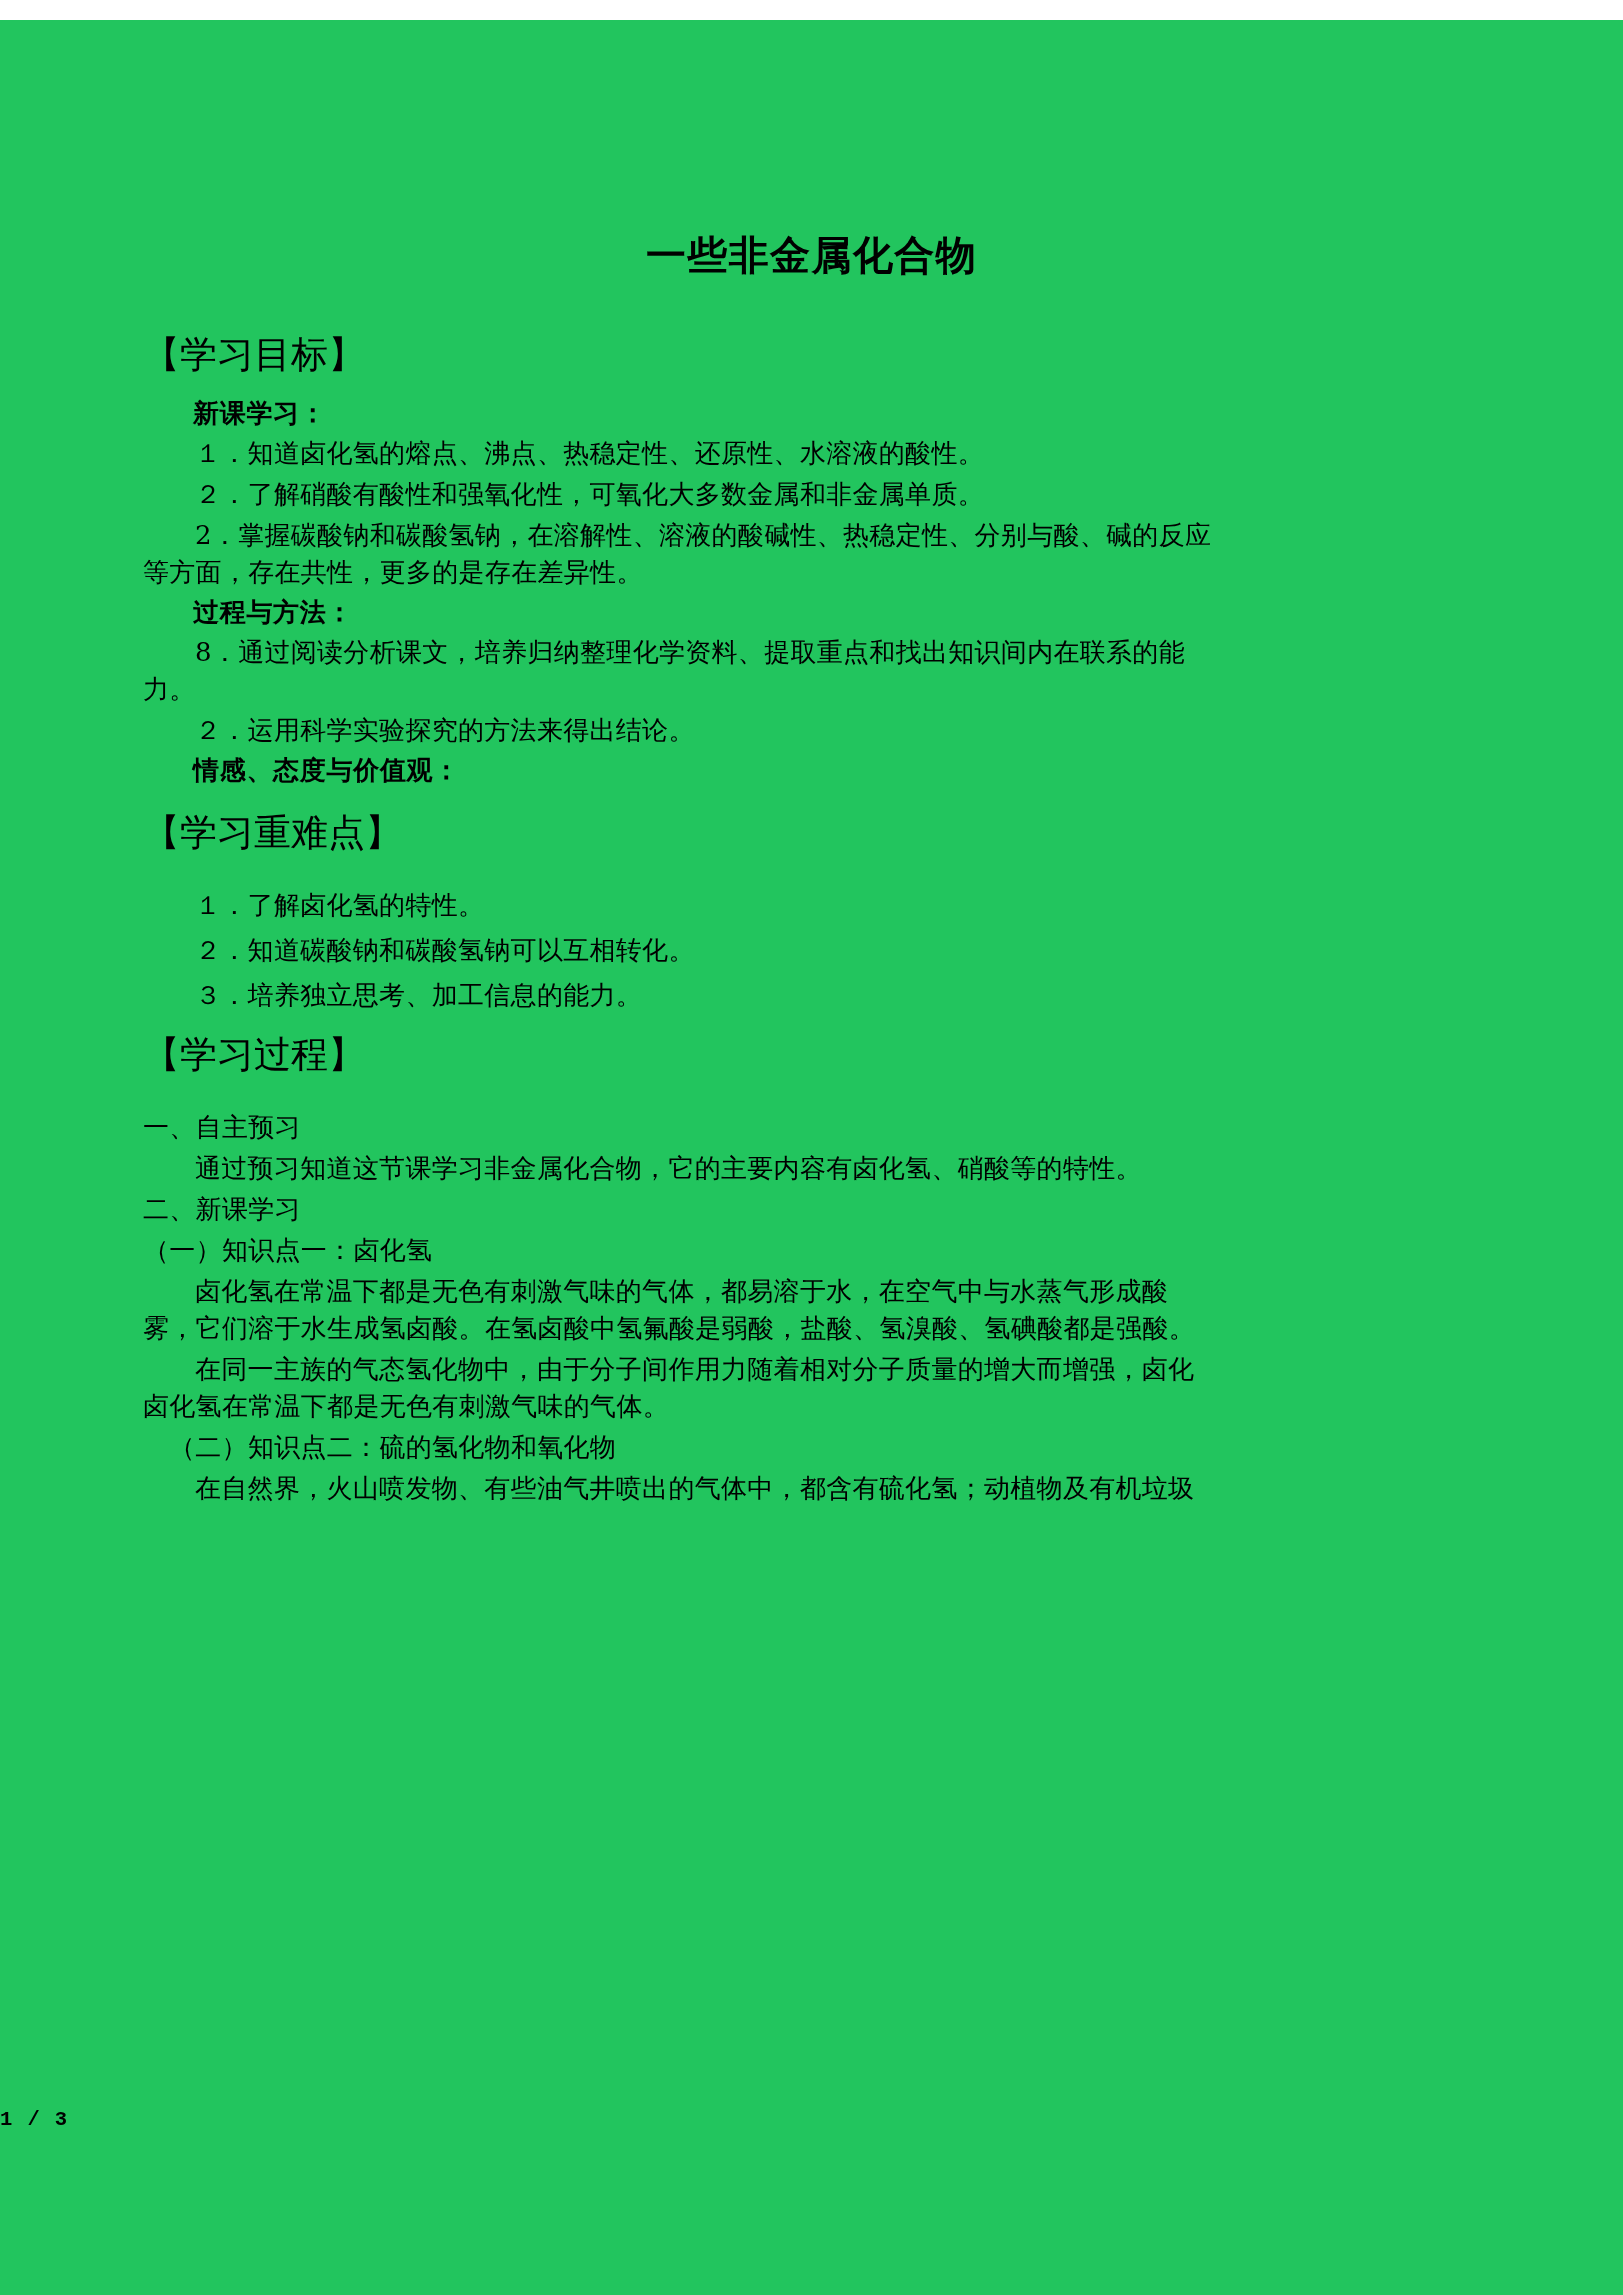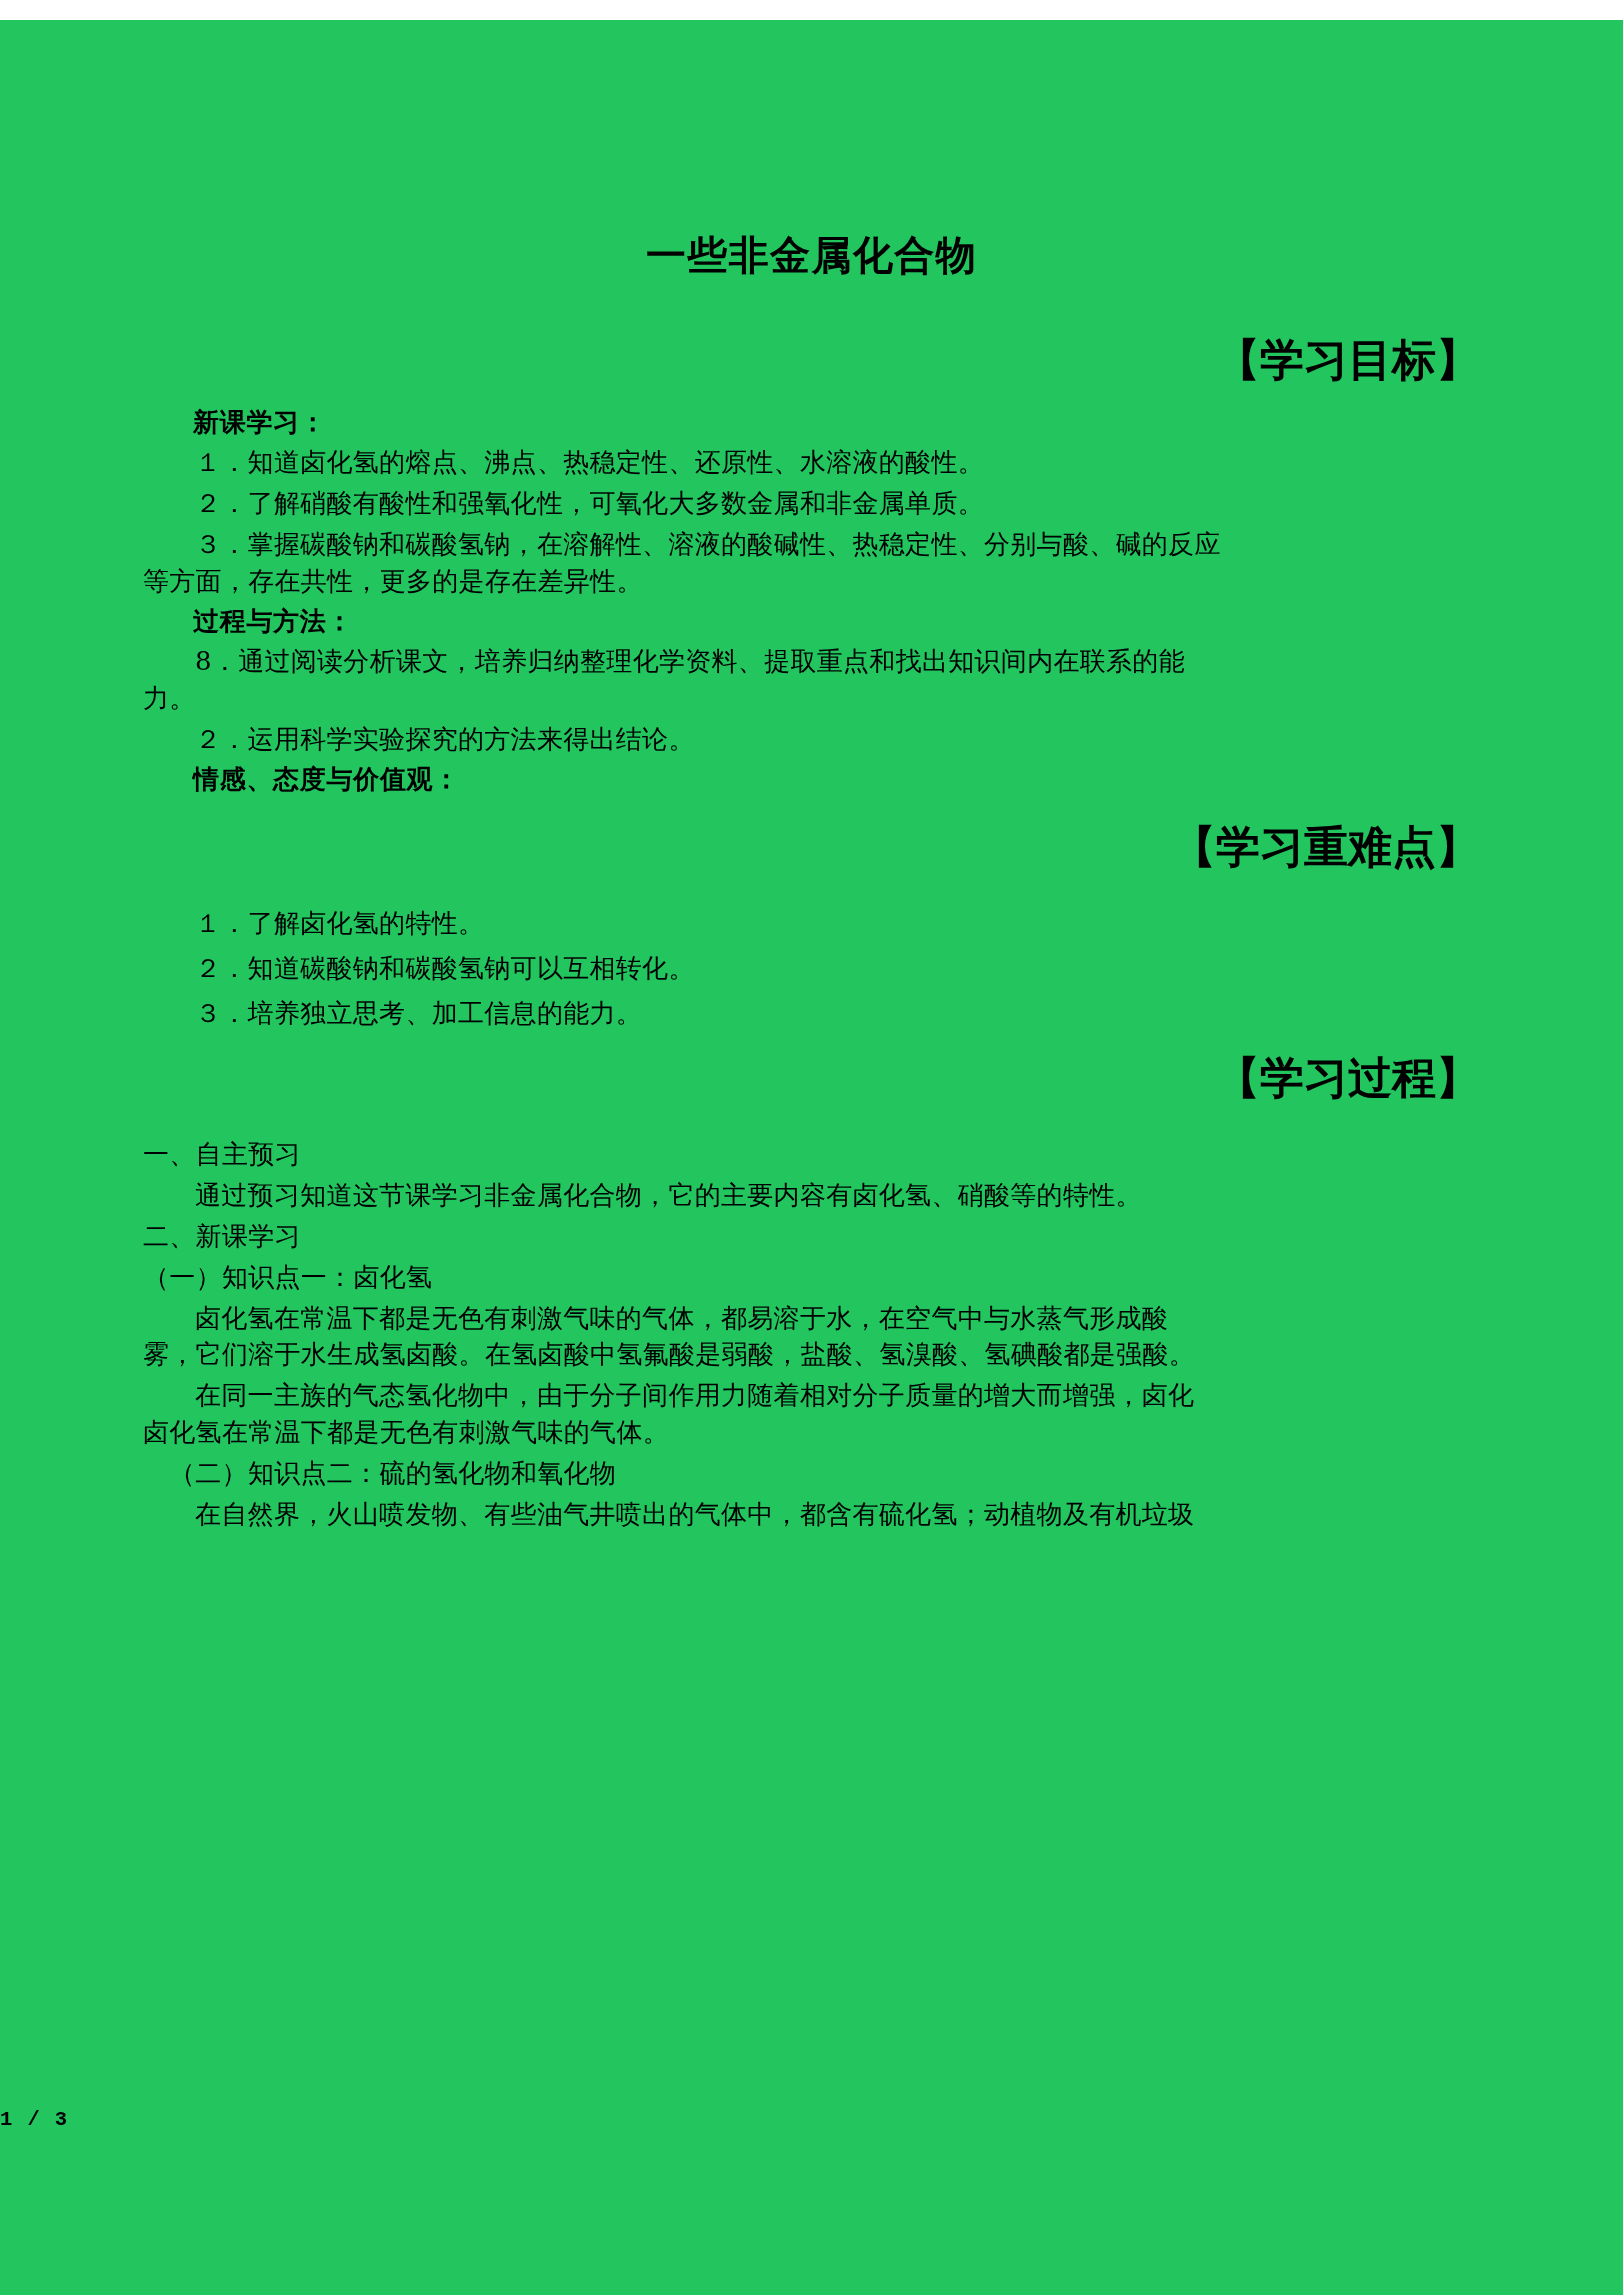--- a/index.html
+++ b/index.html
@@ -34,26 +34,25 @@
     font-size: 40px;
     letter-spacing: 1.4px;
     line-height: 1.2;
     margin: 0;
     padding-top: 195px;
   }
 
   
   .section-heading {
     font-family: "DejaVu Sans", "Liberation Sans", sans-serif;
-    font-weight: 700;
-    font-size: 44px;
+    font-weight: 400;
+    font-size: 37px;
     line-height: 1.25;
     margin: 0;
     letter-spacing: 0px;
-    text-align: right;
   }
 
   
   .sub-heading {
     font-family: "DejaVu Sans", "Liberation Sans", sans-serif;
     font-weight: 700;
     font-size: 26px;
     line-height: 1.35;
     margin: 0;
     text-indent: 50px;
@@ -106,21 +105,21 @@
   <div class="section-heading">【学习目标】</div>
 
   <div class="gap-m"></div>
 
   <div class="sub-heading">新课学习：</div>
   <div class="gap-xs"></div>
   <p class="body-line indent-2">１．知道卤化氢的熔点、沸点、热稳定性、还原性、水溶液的酸性。</p>
   <div class="gap-xs"></div>
   <p class="body-line indent-2">２．了解硝酸有酸性和强氧化性，可氧化大多数金属和非金属单质。</p>
   <div class="gap-xs"></div>
-  <p class="body-line indent-2">３．掌握碳酸钠和碳酸氢钠，在溶解性、溶液的酸碱性、热稳定性、分别与酸、碱的反应</p>
+  <p class="body-line indent-2">2．掌握碳酸钠和碳酸氢钠，在溶解性、溶液的酸碱性、热稳定性、分别与酸、碱的反应</p>
   <p class="body-line indent-0">等方面，存在共性，更多的是存在差异性。</p>
 
   <div class="gap-xs"></div>
 
   <div class="sub-heading">过程与方法：</div>
   <div class="gap-xs"></div>
   <p class="body-line indent-2">8．通过阅读分析课文，培养归纳整理化学资料、提取重点和找出知识间内在联系的能</p>
   <p class="body-line indent-0">力。</p>
   <div class="gap-xs"></div>
   <p class="body-line indent-2">２．运用科学实验探究的方法来得出结论。</p>

